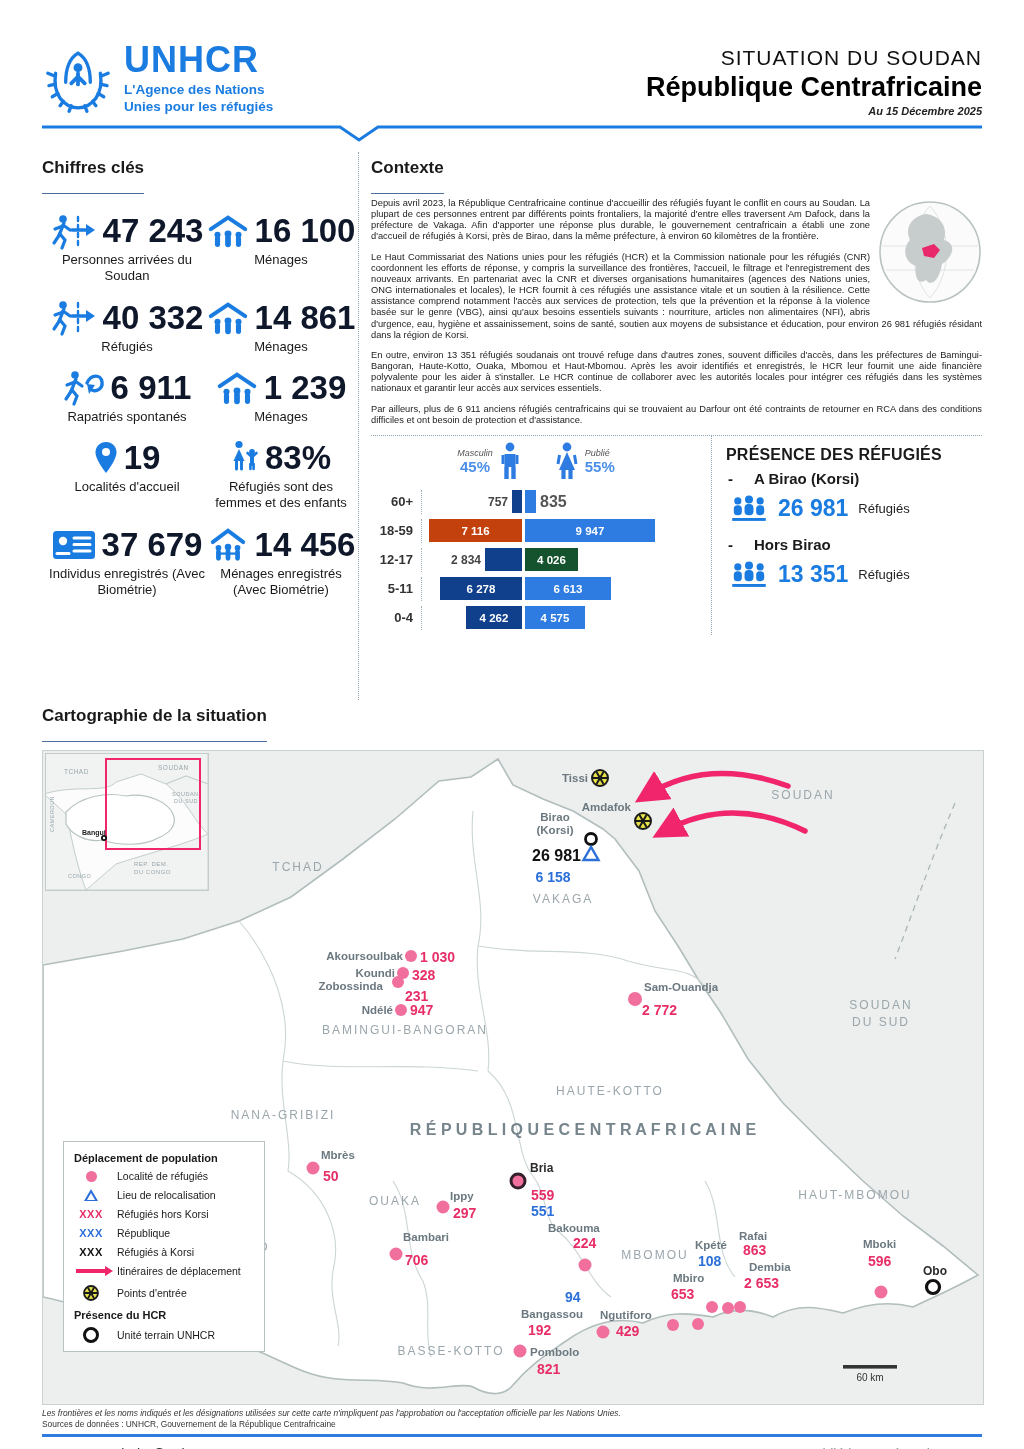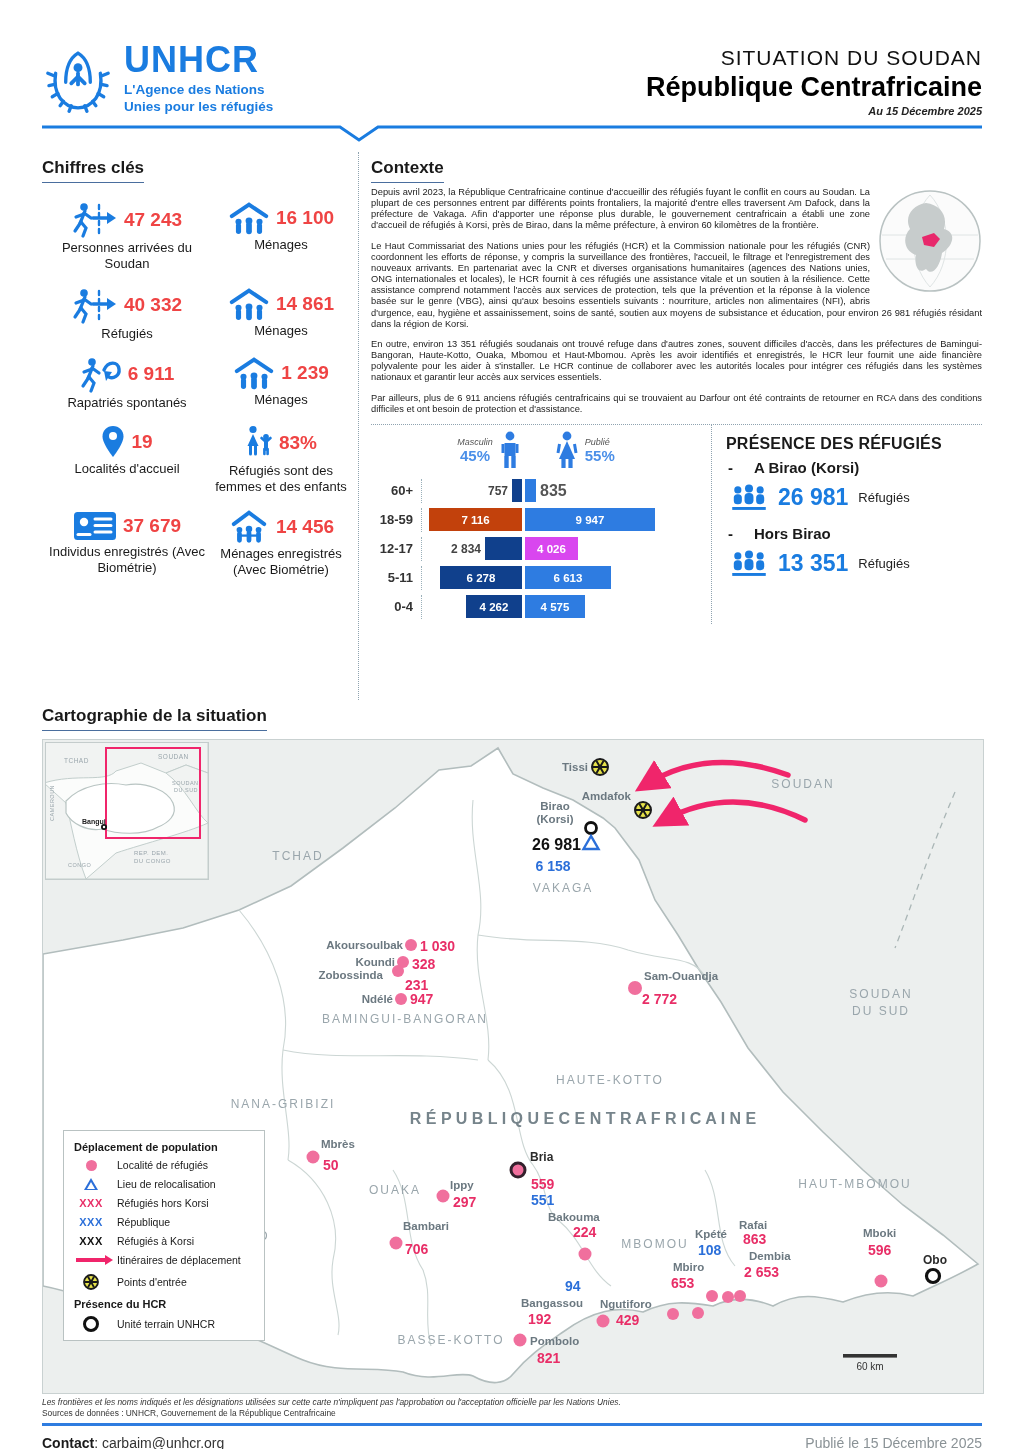--- a/index.html
+++ b/index.html
@@ -12,26 +12,26 @@
   .logo-txt .sub{color:#1a7ce0;font-weight:bold;font-size:13.5px;line-height:1.25;margin-top:4px;}
   .hdr-right{text-align:right;padding-top:4px;}
   .kicker{font-size:21px;letter-spacing:1px;color:#111;}
   .doc-title{font-size:27px;font-weight:bold;color:#000;margin-top:2px;}
   .doc-date{font-size:11px;font-style:italic;font-weight:bold;color:#222;margin-top:2px;}
   .hdr-rule{display:block;margin-top:6px;}
   
   .main{display:flex;margin-top:8px;}
   .col-left{width:308px;flex:none;padding-right:8px;}
   .col-right{flex:1;border-left:1px dotted #8fa3b0;padding-left:12px;min-height:548px;}
-  h2.sec{font-size:17px;font-weight:bold;margin:6px 0 4px 0;display:inline-block;border-bottom:1px solid #4a6e9e;padding-bottom:4px;}
+  h2.sec{font-size:17px;font-weight:bold;margin:6px 0 4px 0;display:inline-block;border-bottom:1px solid #4a6e9e;padding-bottom:15px;}
   
   .stats{display:grid;grid-template-columns:170px 138px;row-gap:14px;margin-top:14px;}
   .stat{text-align:center;}
   .stat .top{display:flex;align-items:center;justify-content:center;gap:6px;}
-  .stat .num{font-size:19px;font-weight:bold;color:#ef4444;white-space:nowrap;}
+  .stat .num{font-size:33px;font-weight:bold;color:#0f172a;white-space:nowrap;}
   .stat .lbl{font-size:13px;color:#1a1a1a;margin-top:2px;line-height:1.25;}
   .stat svg{flex:none;}
   
   .ctx-body{font-size:9.3px;line-height:1.2;text-align:justify;color:#222;}
   .ctx-body p{margin:0 0 9px 0;}
   .globe{float:right;margin:2px 0 4px 8px;}
   .ctx-split{border-top:1px dotted #8fa3b0;margin-top:2px;display:flex;}
   .chart-col{width:330px;flex:none;padding:6px 10px 0 0;}
   .pres-col{flex:1;border-left:1px dotted #8fa3b0;padding:8px 0 0 14px;}
   .chart-title{font-size:17px;font-weight:bold;line-height:1.15;margin:2px 0 8px 0;}
@@ -361,21 +361,21 @@
                   </div>
                 </div>
               </div>
               <div class="pyr-row">
                 <span class="pyr-age">12-17</span>
                 <div class="pyr-male">
                   <span class="out-m">2 834</span>
                   <div class="bar" style="width: 37px; background: rgb(16, 64, 140);"></div>
                 </div>
                 <div class="pyr-female">
-                  <div class="bar" style="width: 53px; background: #d946ef;">
+                  <div class="bar" style="width: 53px; background: #14532d;">
                     <span class="in">4 026</span>
                   </div>
                 </div>
               </div>
               <div class="pyr-row">
                 <span class="pyr-age">5-11</span>
                 <div class="pyr-male">
                   <div class="bar" style="width: 82px; background: rgb(16, 64, 140);">
                     <span class="in">6 278</span>
                   </div>

